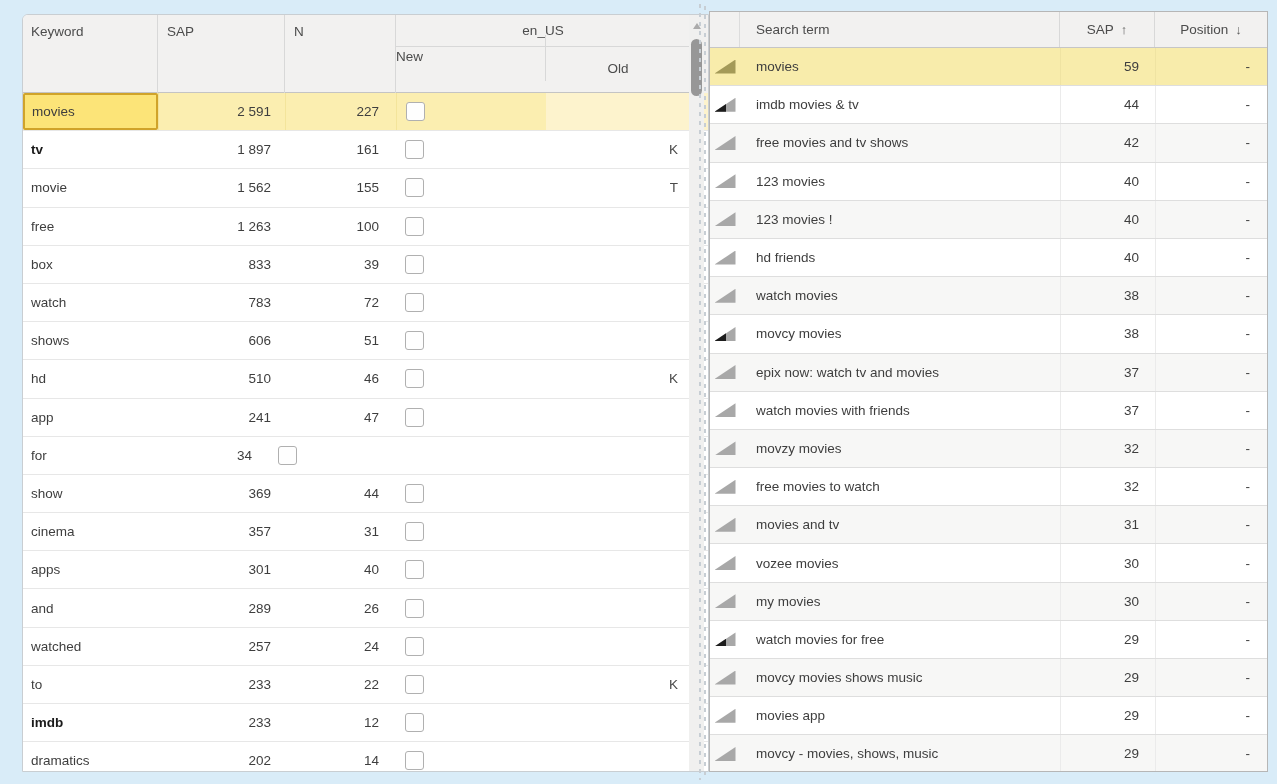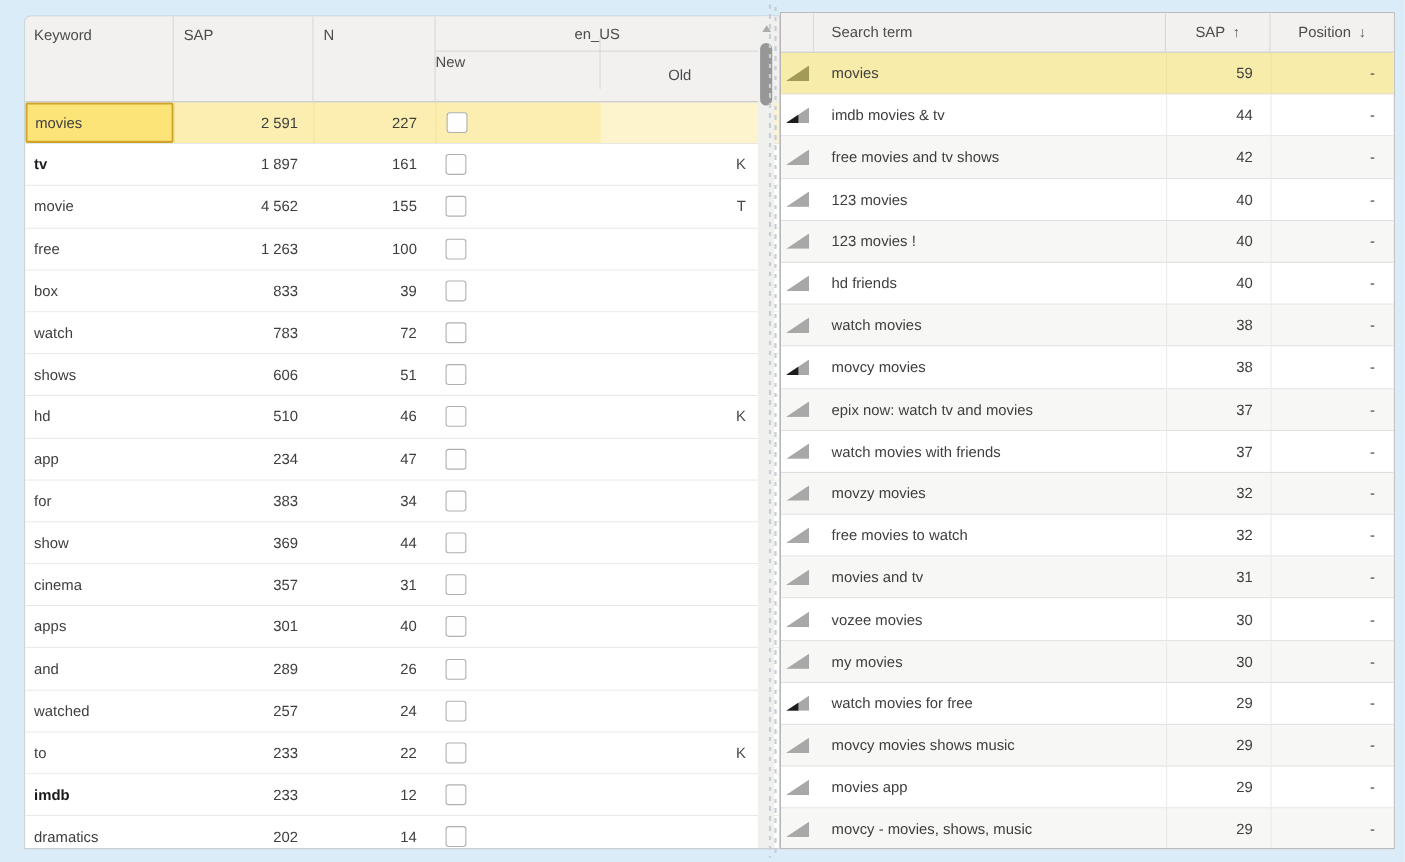--- a/index.html
+++ b/index.html
@@ -109,21 +109,21 @@
     <div class="c-keyword">tv</div>
     <div class="c-sap">1 897</div>
     <div class="c-n">161</div>
     <div class="c-new">
       <div class="checkbox"></div>
     </div>
     <div class="c-old">K</div>
   </div>
       <div class="lt-row">
     <div class="c-keyword">movie</div>
-    <div class="c-sap">4 562</div>
+    <div class="c-sap">1 562</div>
     <div class="c-n">155</div>
     <div class="c-new">
       <div class="checkbox"></div>
     </div>
     <div class="c-old">T</div>
   </div>
       <div class="lt-row">
     <div class="c-keyword">free</div>
     <div class="c-sap">1 263</div>
     <div class="c-n">100</div>
@@ -163,30 +163,29 @@
     <div class="c-keyword">hd</div>
     <div class="c-sap">510</div>
     <div class="c-n">46</div>
     <div class="c-new">
       <div class="checkbox"></div>
     </div>
     <div class="c-old">K</div>
   </div>
       <div class="lt-row">
     <div class="c-keyword">app</div>
-    <div class="c-sap">234</div>
+    <div class="c-sap">241</div>
     <div class="c-n">47</div>
     <div class="c-new">
       <div class="checkbox"></div>
     </div>
     <div class="c-old"></div>
   </div>
       <div class="lt-row">
     <div class="c-keyword">for</div>
-    <div class="c-sap">383</div>
     <div class="c-n">34</div>
     <div class="c-new">
       <div class="checkbox"></div>
     </div>
     <div class="c-old"></div>
   </div>
       <div class="lt-row">
     <div class="c-keyword">show</div>
     <div class="c-sap">369</div>
     <div class="c-n">44</div>

